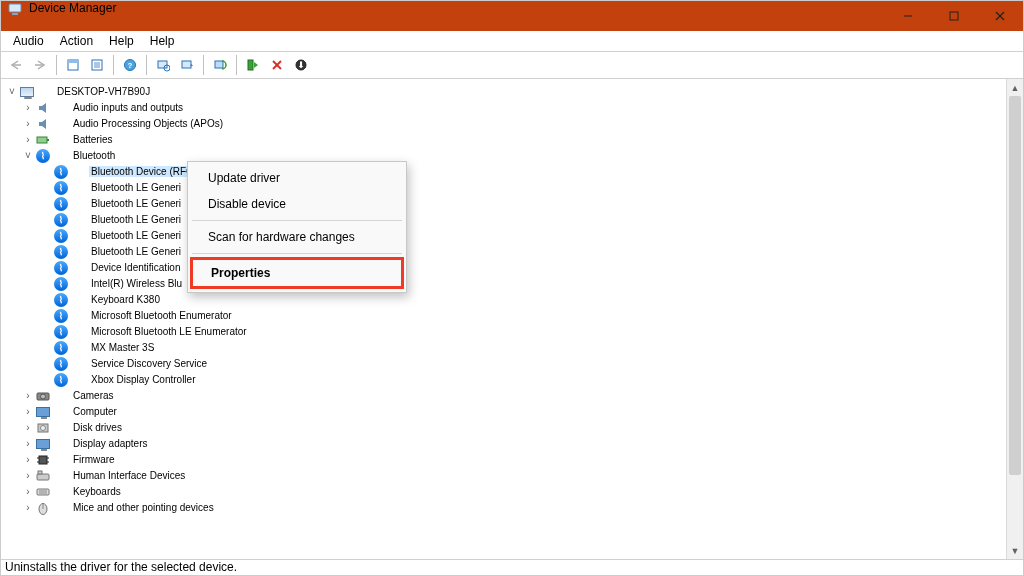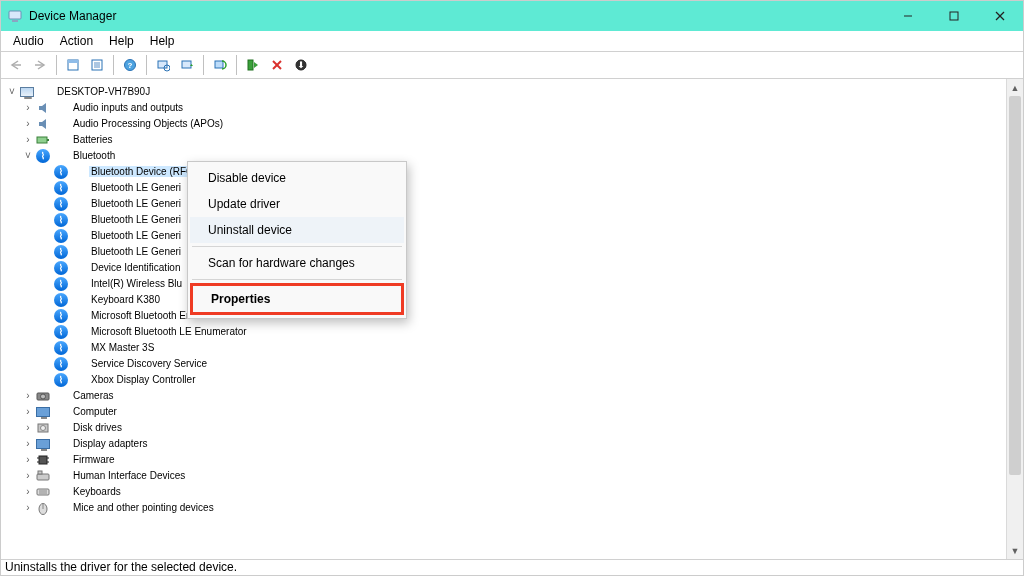--- a/index.html
+++ b/index.html
@@ -1,18 +1,18 @@
 <!DOCTYPE html>
 <html><head>
 <meta charset="utf-8">
 <style>
   * { box-sizing: border-box; margin: 0; padding: 0; font-family: "Segoe UI", Tahoma, sans-serif; }
   body { width: 1024px; height: 576px; overflow: hidden; background: #fff; font-size: 12px; display: flex; flex-direction: column; border: 1px solid #ccc;}
   
-  .titlebar { height: 30px; display: flex; align-items: center; padding-left: 6px; background: #5eead4; }
+  .titlebar { height: 30px; display: flex; padding-left: 6px; background: #c2410c; }
   .titlebar .app-icon { width: 16px; height: 16px; margin-right: 6px; display:flex; align-items:center; justify-content:center;}
   .titlebar .title { font-size: 12px; }
   .titlebar .spacer { flex: 1; }
   .win-btn { width: 46px; height: 30px; display: flex; align-items: center; justify-content: center; font-size: 13px; }
   
   .menubar { height: 20px; display: flex; align-items: center; padding: 0 4px; background:#fff;}
   .menu-item { padding: 1px 8px; font-size:12px;}
   
   .toolbar { height: 28px; border-top:1px solid #d0d0d0; border-bottom:1px solid #d0d0d0; display:flex; align-items:center; padding:0 4px; gap:2px; background:#fff;}
   .tb-btn { width:22px; height:22px; display:flex; align-items:center; justify-content:center; border:1px solid transparent;}
@@ -385,23 +385,22 @@
           <svg width="12" height="14">
             <ellipse cx="6" cy="8" rx="4" ry="5.5" fill="#ddd" stroke="#777"></ellipse>
             <line x1="6" y1="3" x2="6" y2="8" stroke="#888"></line>
           </svg>
         </span>
         <span class="lbl">Mice and other pointing devices</span>
       </div>
     </div>
 
   <div class="ctxmenu" id="ctxmenu">
+      <div class="ctx-item">Update driver</div>
       <div class="ctx-item">Disable device</div>
-      <div class="ctx-item">Update driver</div>
-      <div class="ctx-item ctx-hover">Uninstall device</div>
       <div class="ctx-sep"></div>
       <div class="ctx-item">Scan for hardware changes</div>
       <div class="ctx-sep"></div>
       <div class="ctx-highlight-box">
         <div class="ctx-item">Properties</div>
       </div>
     </div>
 
   <div class="scrollbar-v">
     <div class="sb-btn">▲</div>

